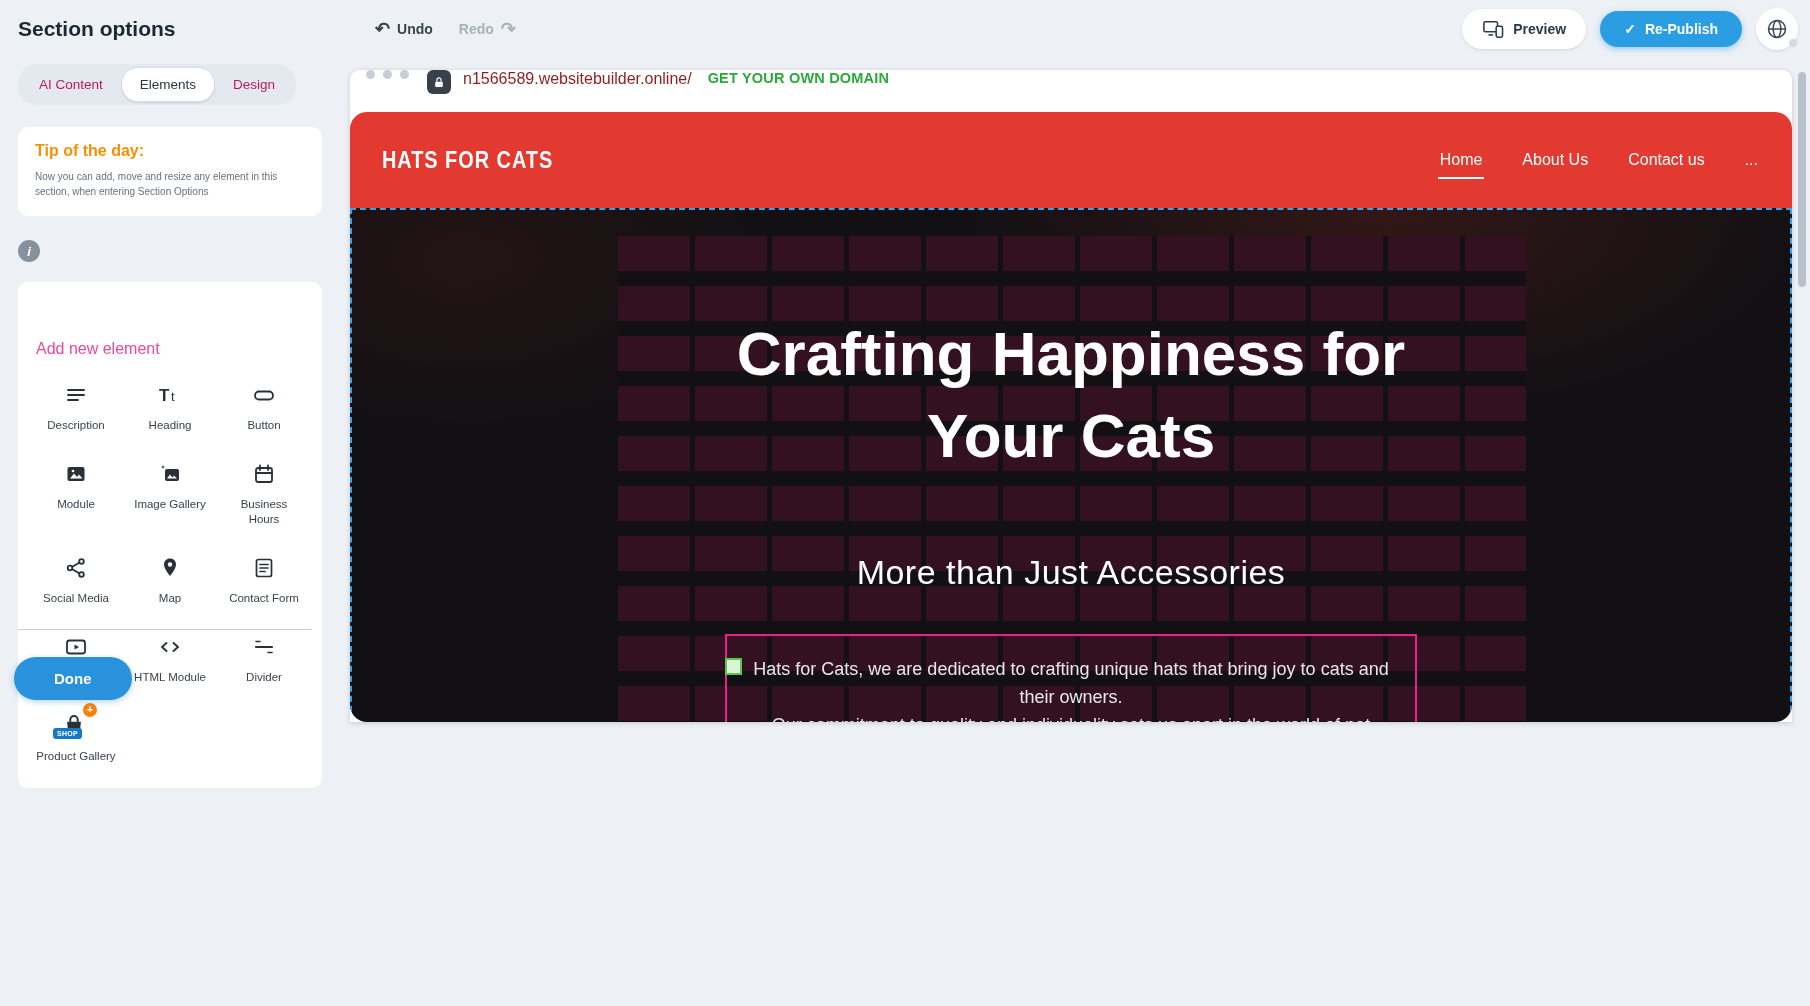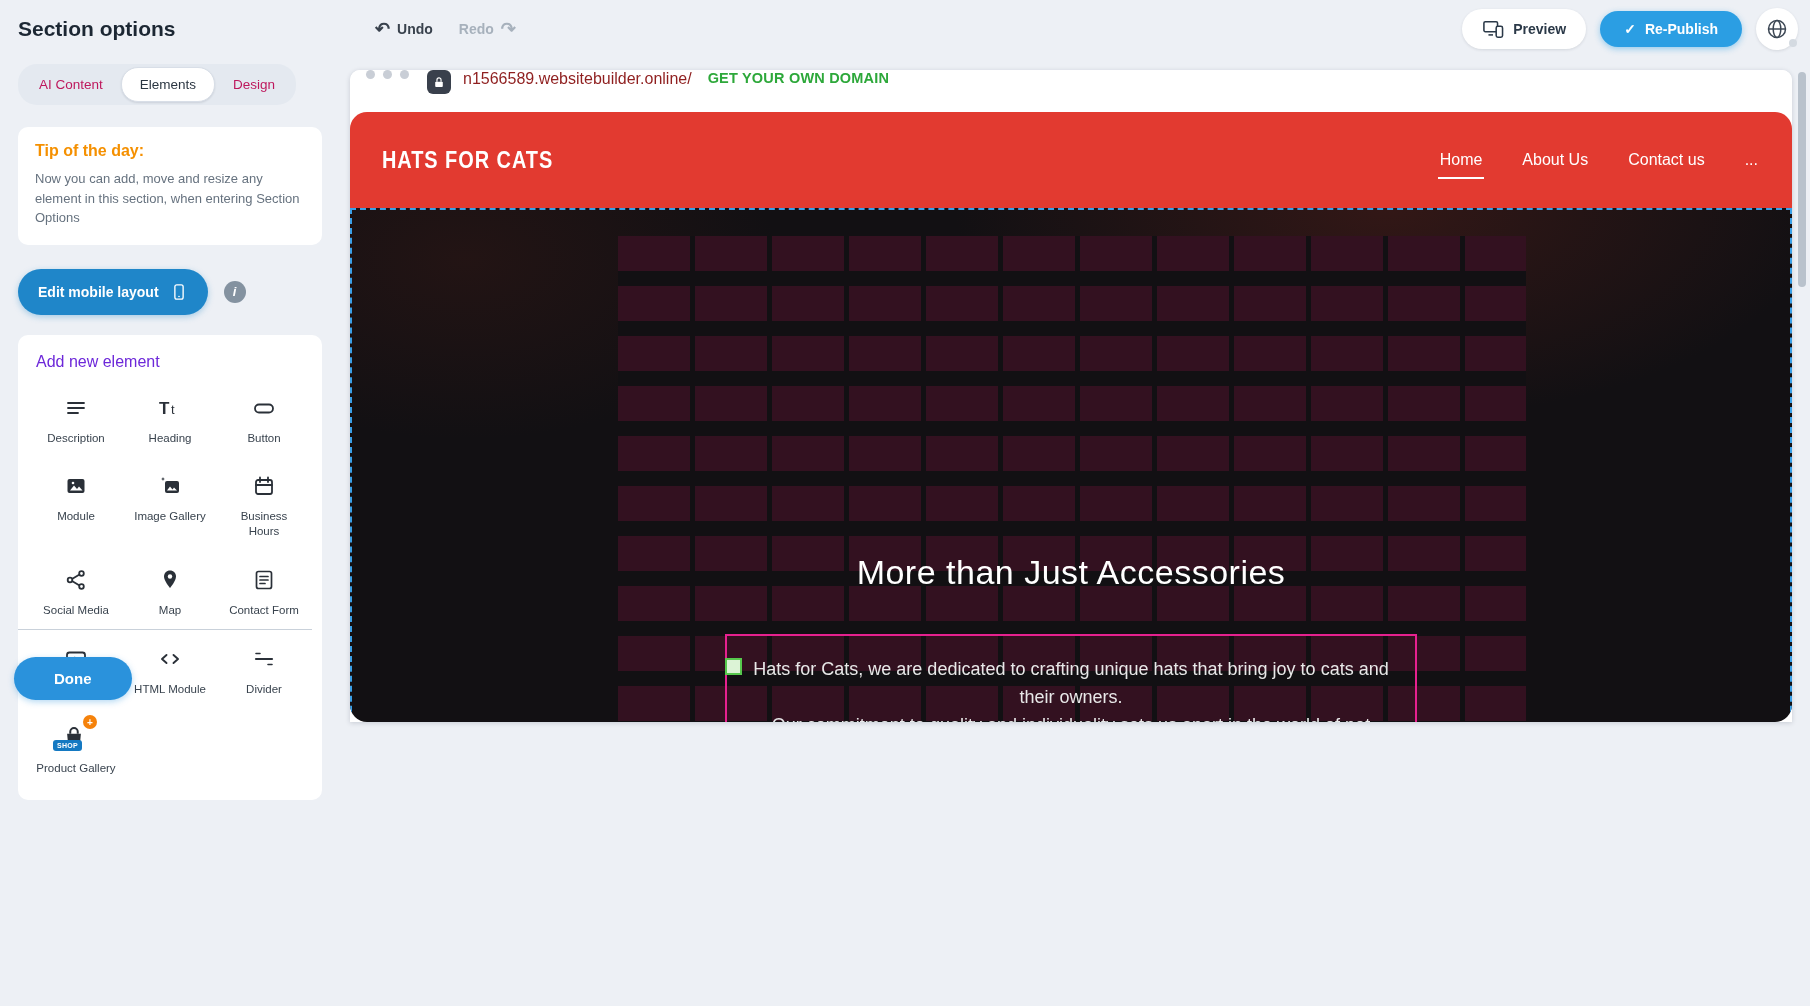--- a/index.html
+++ b/index.html
@@ -26,29 +26,29 @@
   .globe-btn .mini-dot { position:absolute; right:1px; bottom:3px; width:8px; height:8px; border-radius:50%; background:#d4dae1; }
 
   
   .sidebar { position:absolute; top:58px; left:0; width:340px; bottom:0; padding:6px 18px 0 18px; background:#edf0f5; }
   .tabs { display:flex; align-items:center; background:#e4e9f0; border-radius:19px; padding:3px; width:max-content; }
   .tab { padding:9px 18px; font-size:13.5px; color:#be185d; border-radius:17px; cursor:pointer; white-space:nowrap; }
   .tab.active { background:#fff; border:1px solid #d8dee7; box-shadow:0 1px 2px rgba(30,40,60,.12); font-weight:400; color:#2b3642; }
   .card { background:#fff; border-radius:10px; }
   .tip-card { margin-top:22px; padding:15px 17px 17px; }
   .tip-title { color:#f59000; font-size:16px; font-weight:700; }
-  .tip-body { margin-top:9px; font-size:13px; color:#66727f; line-height:1.5; }
+  .tip-body { margin-top:9px; font-size:10px; color:#66727f; line-height:1.5; }
   .mobile-row { margin:24px 0 20px; display:flex; align-items:center; gap:16px; }
   .btn-mobile { display:flex; align-items:center; gap:11px; background:#1f86c9; border:none; border-radius:24px;
                 padding:13px 20px; font-size:14px; font-weight:700; color:#fff; cursor:pointer;
                 box-shadow:0 2px 6px rgba(31,134,201,.35); font-family:inherit; }
   .info-dot { width:22px; height:22px; border-radius:50%; background:#8492a0; color:#fff; font-size:13px; font-weight:700;
               display:flex; align-items:center; justify-content:center; cursor:pointer; font-style:italic; }
   .elements-card { padding:18px 18px 24px; }
-  .elements-title { font-size:16px; color:#6d28d9; }
+  .elements-title { font-size:16px; color:#ec4899;margin-top:40px; }
   .el-grid { margin-top:22px; display:grid; grid-template-columns:repeat(3,1fr); column-gap:14px; row-gap:26px; }
   .el-item { display:flex; flex-direction:column; align-items:center; gap:8px; cursor:pointer; text-align:center; }
   .el-icon { height:30px; display:flex; align-items:center; justify-content:center; }
   .el-label { font-size:11.5px; color:#39434e; line-height:1.3; }
   .pg-wrap { position:relative; width:34px; height:30px; }
   .pg-shop { position:absolute; left:-6px; bottom:2px; background:#1479c2; color:#fff; font-size:7px; font-weight:700;
              border-radius:3px; padding:2px 4px; letter-spacing:.3px; }
   .pg-plus { position:absolute; right:-4px; top:-8px; width:14px; height:14px; border-radius:50%; background:#f5820b;
              color:#fff; font-size:10px; font-weight:700; display:flex; align-items:center; justify-content:center; }
   .sidebar-divider { position:absolute; left:18px; right:28px; bottom:92px; height:1px; background:#c9d1da; }
@@ -169,29 +169,20 @@
       <div class="tab active">Elements</div>
       <div class="tab">Design</div>
     </div>
 
     <div class="card tip-card">
       <div class="tip-title">Tip of the day:</div>
       <div class="tip-body">Now you can add, move and resize any element in this section, when entering Section Options</div>
     </div>
 
     <div class="mobile-row">
-      <button class="btn-mobile">
-        <span>Edit mobile layout</span>
-        <span>
-          <svg width="18" height="20" viewBox="0 0 24 24" fill="none" stroke="#fff" stroke-width="1.8">
-            <rect x="6.5" y="2.5" width="11" height="19" rx="2.5"></rect>
-            <circle cx="12" cy="18" r="1.1" fill="#fff" stroke="none"></circle>
-          </svg>
-        </span>
-      </button>
       <div class="info-dot">i</div>
     </div>
 
     <div class="card elements-card">
       <div class="elements-title">Add new element</div>
       <div class="el-grid">
 
         <div class="el-item">
           <span class="el-icon">
             <svg width="26" height="24" viewBox="0 0 24 24" fill="none" stroke="#2a3038" stroke-width="1.8" stroke-linecap="round">
@@ -361,20 +352,22 @@
             <div class="nav-item active">Home</div>
             <div class="nav-item">About Us</div>
             <div class="nav-item">Contact us</div>
             <div class="nav-item">...</div>
           </div>
         </div>
 
         <div class="hero">
           <div class="tiles"></div>
           <div class="ghost-strip"></div>
+          <div class="hero-heading">Crafting Happiness for
+Your Cats</div>
           <div class="hero-sub">More than Just Accessories</div>
           <div class="para-box">
             <span class="para-handle"></span>
             <div class="para-text">Hats for Cats, we are dedicated to crafting unique hats that bring joy to cats and their owners.
 Our commitment to quality and individuality sets us apart in the world of pet accessories.</div>
           </div>
           <div class="sel-border"></div>
           <div class="resize-pill">
 
             <span class="updown">↕</span>

